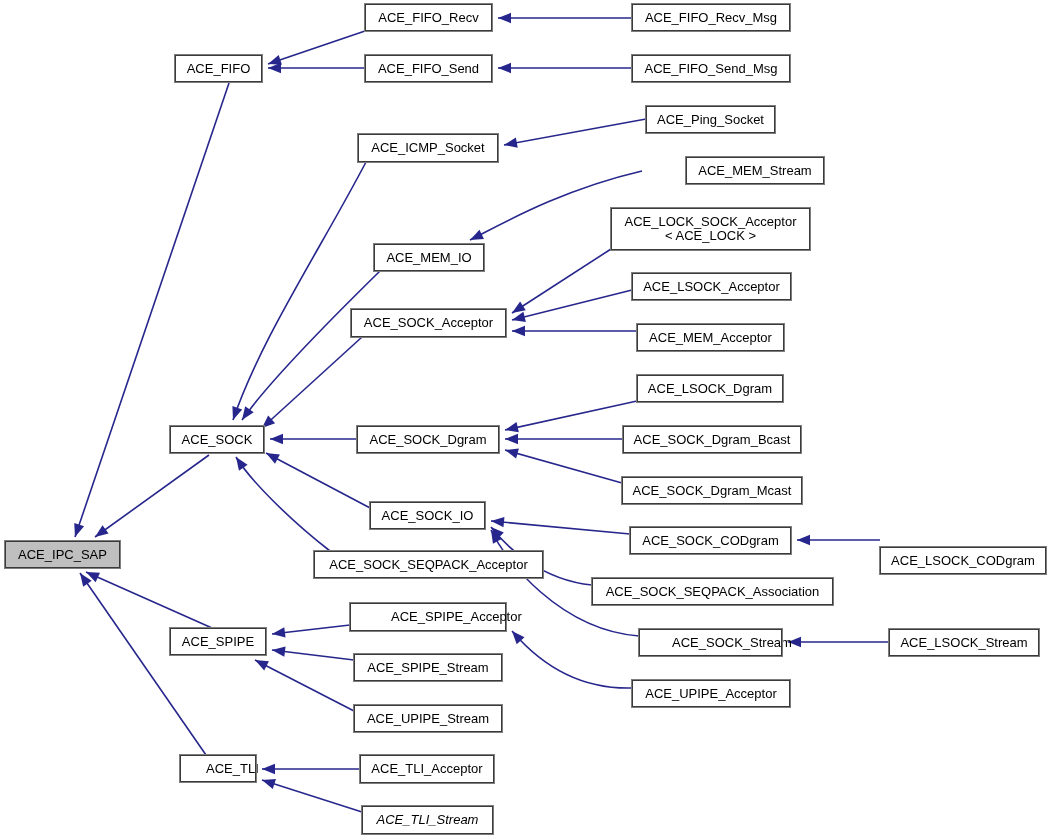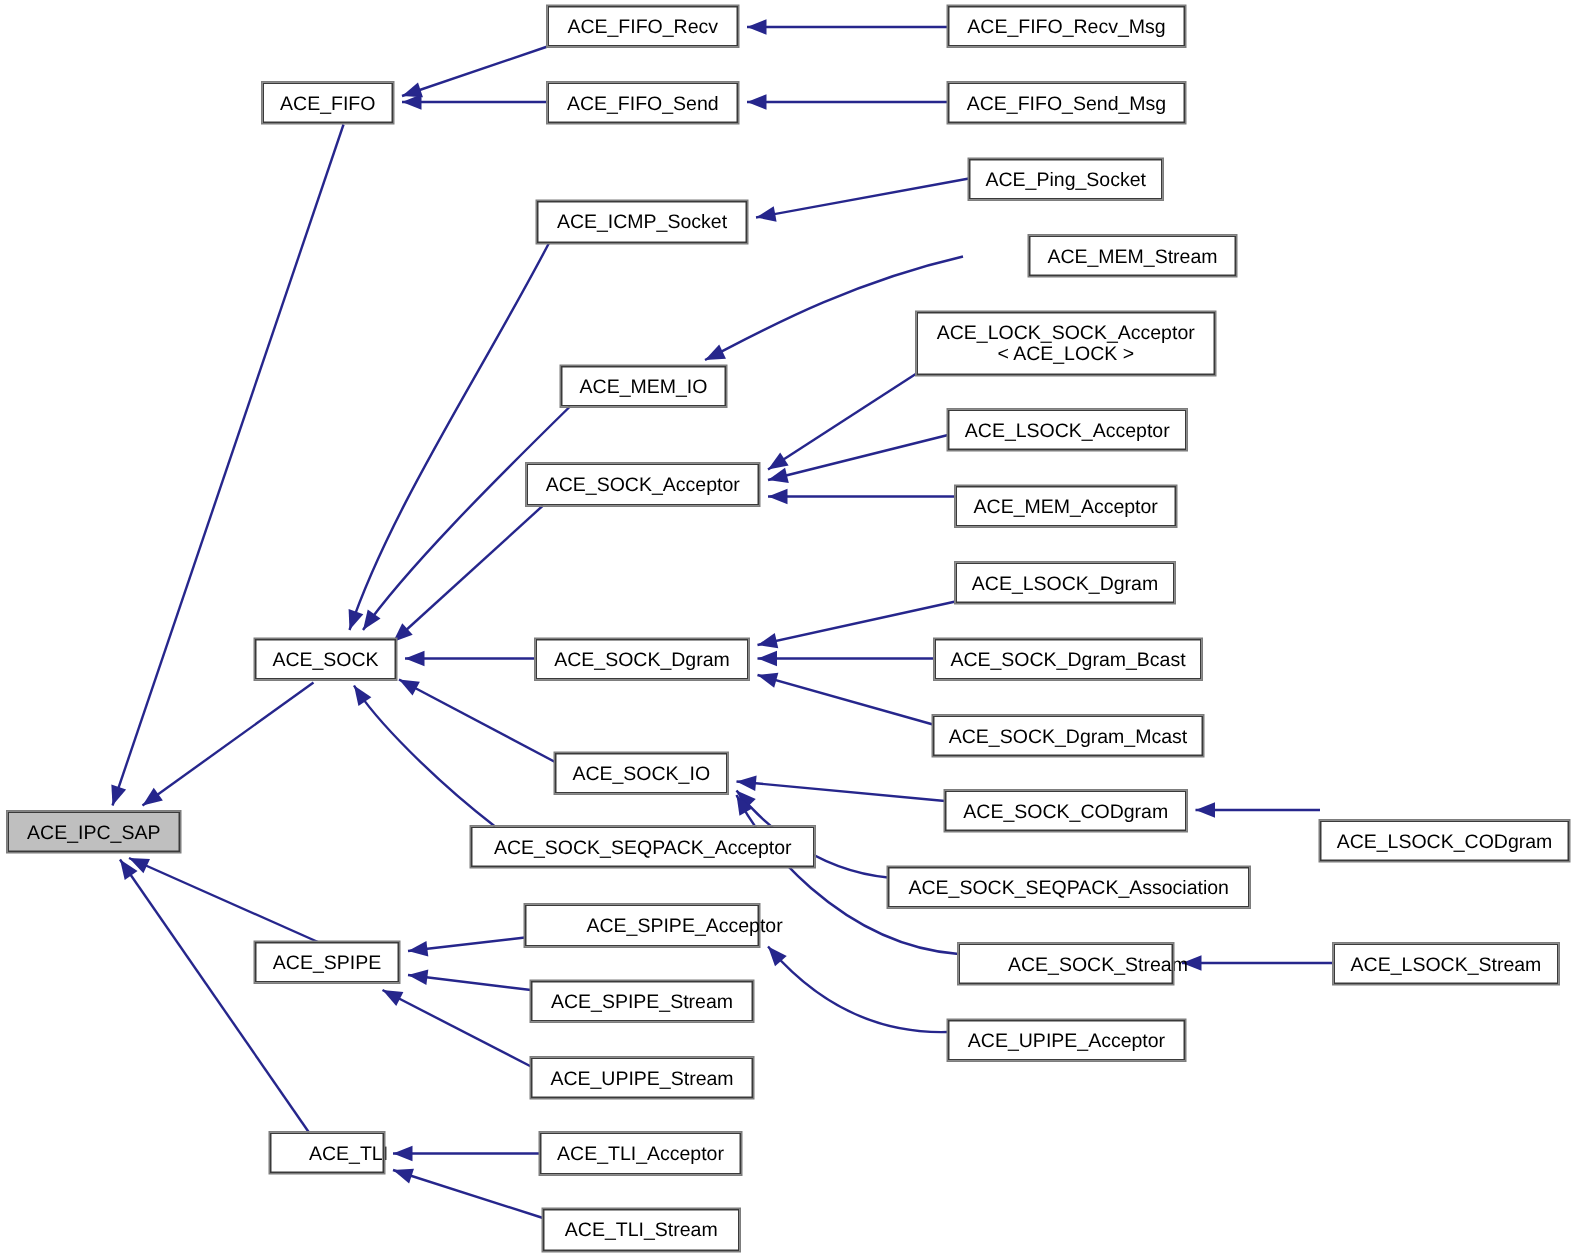--- a/index.html
+++ b/index.html
@@ -149,15 +149,15 @@
       <div class="node" style="left: 592px; top: 578px; width: 241px; height: 27px;"><span class="label">ACE_SOCK_SEQPACK_Association</span></div>
       <div class="node" style="left: 170px; top: 628px; width: 96px; height: 27px;"><span class="label">ACE_SPIPE</span></div>
       <div class="node" style="left: 350px; top: 603px; width: 156px; height: 28px; padding-left: 36px;"><span class="label">ACE_SPIPE_Acceptor</span></div>
       <div class="node" style="left: 354px; top: 654px; width: 148px; height: 27px;"><span class="label">ACE_SPIPE_Stream</span></div>
       <div class="node" style="left: 639px; top: 629px; width: 143px; height: 27px; padding-left: 28px;"><span class="label">ACE_SOCK_Stream</span></div>
       <div class="node" style="left: 889px; top: 629px; width: 150px; height: 27px;"><span class="label">ACE_LSOCK_Stream</span></div>
       <div class="node" style="left: 354px; top: 705px; width: 148px; height: 27px;"><span class="label">ACE_UPIPE_Stream</span></div>
       <div class="node" style="left: 632px; top: 680px; width: 158px; height: 27px;"><span class="label">ACE_UPIPE_Acceptor</span></div>
       <div class="node" style="left: 180px; top: 755px; width: 76px; height: 27px; padding-left: 21px;"><span class="label">ACE_TLI</span></div>
       <div class="node" style="left: 360px; top: 755px; width: 134px; height: 28px;"><span class="label">ACE_TLI_Acceptor</span></div>
-      <div class="node" style="left: 362px; top: 806px; width: 131px; height: 28px;"><span class="label">ACE_TLI_Stream</span></div>
+      <div class="node" style="left: 362px; top: 806px; width: 131px; height: 28px; font-style: italic;"><span class="label">ACE_TLI_Stream</span></div>
     </div>
 </div>
 
 </body></html>

